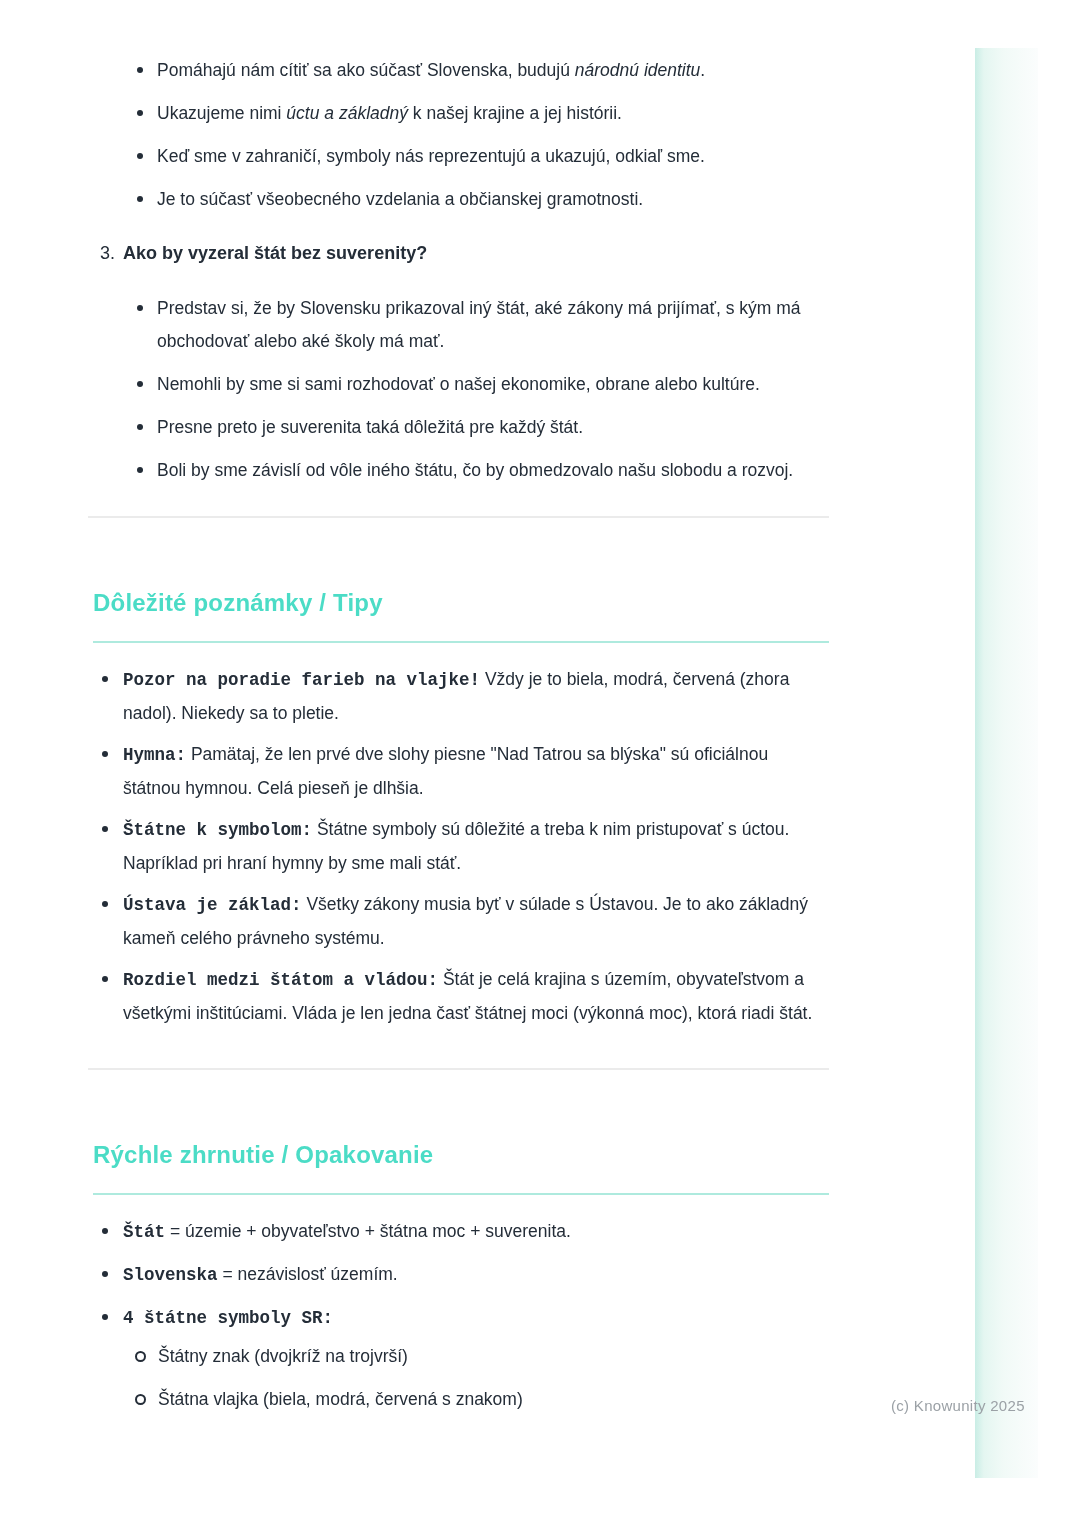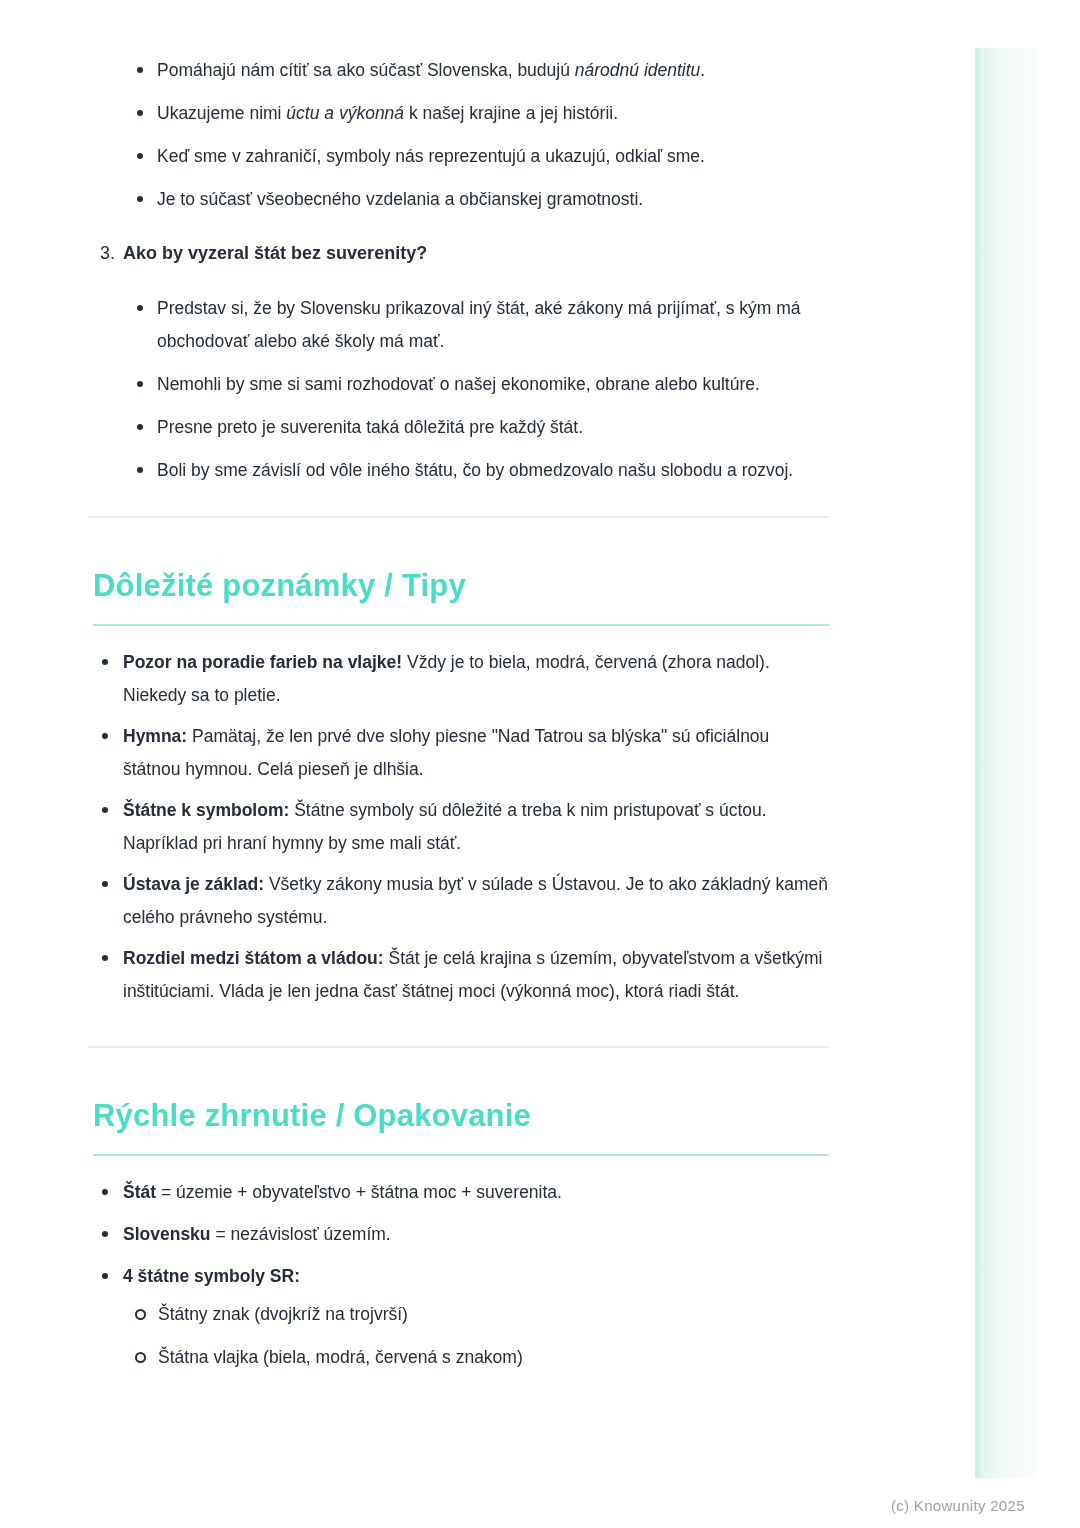--- a/index.html
+++ b/index.html
@@ -11,21 +11,21 @@
   }
   .page { position: absolute; inset: 0; background: #ffffff; }
 
   
   .edge-accent {
     position: absolute; left: 975px; top: 48px; width: 63px; height: 1430px;
     background: linear-gradient(90deg, #c9ede5 0%, #e4f6f1 14%, #f1faf7 45%, #fbfdfd 100%);
   }
 
   .copyright {
-    position: absolute; left: 891px; top: 1496px;
+    position: absolute; left: 891px; top: 1396px;
     font-size: 15px; line-height: 20px; color: #9ba1a6; letter-spacing: 0.3px;
   }
 
   .content { position: absolute; left: 93px; top: 0; width: 736px; }
 
   ul { list-style: none; }
   .bullets li { position: relative; font-size: 17.5px; line-height: 33px; }
 
   
   .lvl2 > li { padding-left: 64px; margin-bottom: 10px; }
@@ -59,42 +59,42 @@
   .after-number { margin-top: 22px; }
 
   .divider {
     border: none; height: 2px; background: #ebebeb;
     margin-left: -5px; width: 741px;
   }
   .divider-1 { margin-top: 29px; }
   .divider-2 { margin-top: 38px; }
 
   h2.section-title {
-    margin-top: 47px;
-    font-size: 31px; line-height: 42px; font-weight: bold;
+    margin-top: 64px;
+    font-size: 24px; line-height: 42px; font-weight: bold;
     color: #4bdcc6; letter-spacing: 0.2px;
   }
   .title-underline { height: 2px; background: #aeeade; margin-top: 17px; width: 736px; }
 
   .sec-list { margin-top: 20px; }
-  .sec-list li strong { font-weight: bold; }
+  .sec-list li strong { font-weight: bold; font-family: Liberation Mono, monospace; }
   .summary > li { margin-bottom: 9px; }
 </style>
 </head>
 <body>
 
 <div class="page">
 
   <div class="edge-accent"></div>
 
   <div class="content">
 
     <ul class="bullets lvl2 intro">
       <li><span>Pomáhajú nám cítiť sa ako súčasť Slovenska, budujú </span><em>národnú identitu</em><span>.</span></li>
-      <li><span>Ukazujeme nimi </span><em>úctu a výkonná</em><span> k našej krajine a jej histórii.</span></li>
+      <li><span>Ukazujeme nimi </span><em>úctu a základný</em><span> k našej krajine a jej histórii.</span></li>
       <li><span>Keď sme v zahraničí, symboly nás reprezentujú a ukazujú, odkiaľ sme.</span></li>
       <li><span>Je to súčasť všeobecného vzdelania a občianskej gramotnosti.</span></li>
     </ul>
 
     <div class="numbered-item">
       <span class="num">3.</span><strong>Ako by vyzeral štát bez suverenity?</strong>
     </div>
 
     <ul class="bullets lvl2 after-number">
       <li>Predstav si, že by Slovensku prikazoval iný štát, aké zákony má prijímať, s kým má obchodovať alebo aké školy má mať.</li>
@@ -116,21 +116,21 @@
       <li><strong>Rozdiel medzi štátom a vládou:</strong><span> Štát je celá krajina s územím, obyvateľstvom a všetkými inštitúciami. Vláda je len jedna časť štátnej moci (výkonná moc), ktorá riadi štát.</span></li>
     </ul>
 
     <hr class="divider divider-2">
 
     <h2 class="section-title">Rýchle zhrnutie / Opakovanie</h2>
     <div class="title-underline"></div>
 
     <ul class="bullets lvl1 sec-list summary">
       <li><strong>Štát</strong><span> = územie + obyvateľstvo + štátna moc + suverenita.</span></li>
-      <li><strong>Slovensku</strong><span> = nezávislosť územím.</span></li>
+      <li><strong>Slovenska</strong><span> = nezávislosť územím.</span></li>
       <li>
         <strong>4 štátne symboly SR:</strong>
         <ul class="bullets sub">
           <li>Štátny znak (dvojkríž na trojvrší)</li>
           <li>Štátna vlajka (biela, modrá, červená s znakom)</li>
         </ul>
       </li>
     </ul>
 
   </div>

